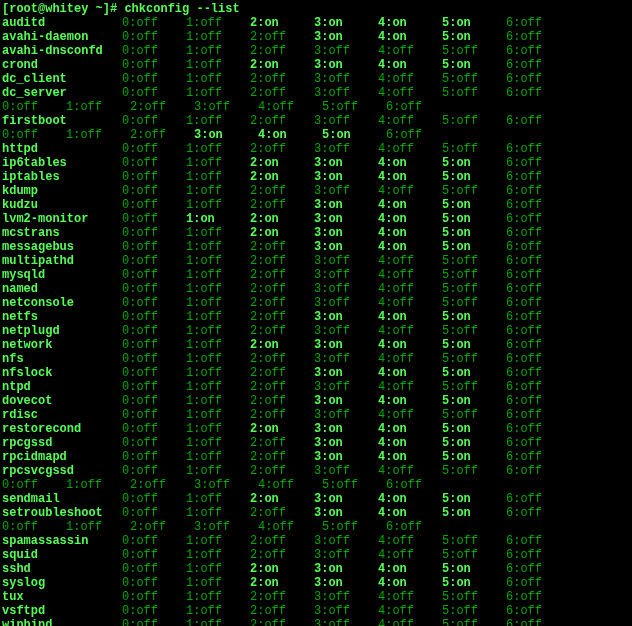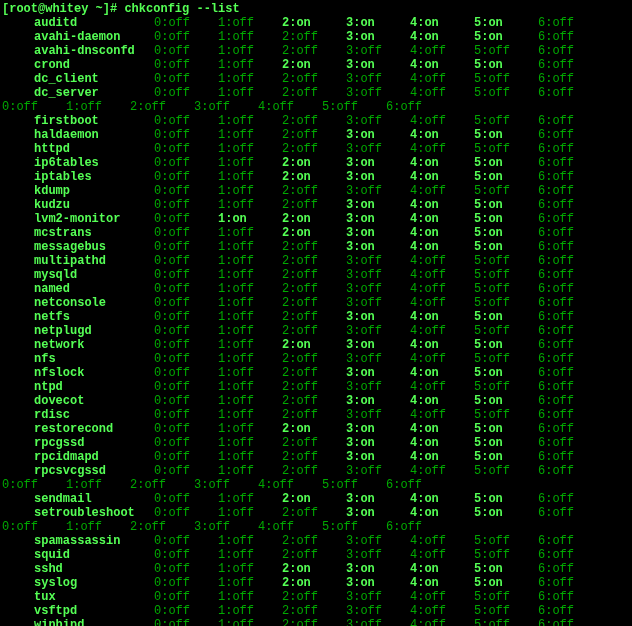--- a/index.html
+++ b/index.html
@@ -11,21 +11,21 @@
       line-height: 14px;
       padding: 2px;
       width: 632px;
       height: 626px;
       overflow: hidden;
     }
     .line { white-space: pre; }
     .bright { color: #55ff55; font-weight: bold; }
     .dim { color: #00aa00; }
     .svc-row { display: flex; }
-    .svc-name { width: 120px; flex-shrink: 0; margin-left: 32px; }
+    .svc-name { width: 120px; flex-shrink: 0; }
     .rl { width: 64px; flex-shrink: 0; }
   </style>
 </head>
 <body>
 
 <div class="line bright">[root@whitey ~]# chkconfig --list</div>
 <div id="svc-list">
     <div class="svc-row">
       <span class="svc-name bright">auditd</span>
       <span class="rl dim">0:off</span>
@@ -99,21 +99,20 @@
       <span class="svc-name bright">firstboot</span>
       <span class="rl dim">0:off</span>
       <span class="rl dim">1:off</span>
       <span class="rl dim">2:off</span>
       <span class="rl dim">3:off</span>
       <span class="rl dim">4:off</span>
       <span class="rl dim">5:off</span>
       <span class="rl dim">6:off</span>
     </div>
     <div class="svc-row">
-      <span class="svc-name bright">haldaemon</span>
       <span class="rl dim">0:off</span>
       <span class="rl dim">1:off</span>
       <span class="rl dim">2:off</span>
       <span class="rl bright">3:on</span>
       <span class="rl bright">4:on</span>
       <span class="rl bright">5:on</span>
       <span class="rl dim">6:off</span>
     </div>
     <div class="svc-row">
       <span class="svc-name bright">httpd</span>

